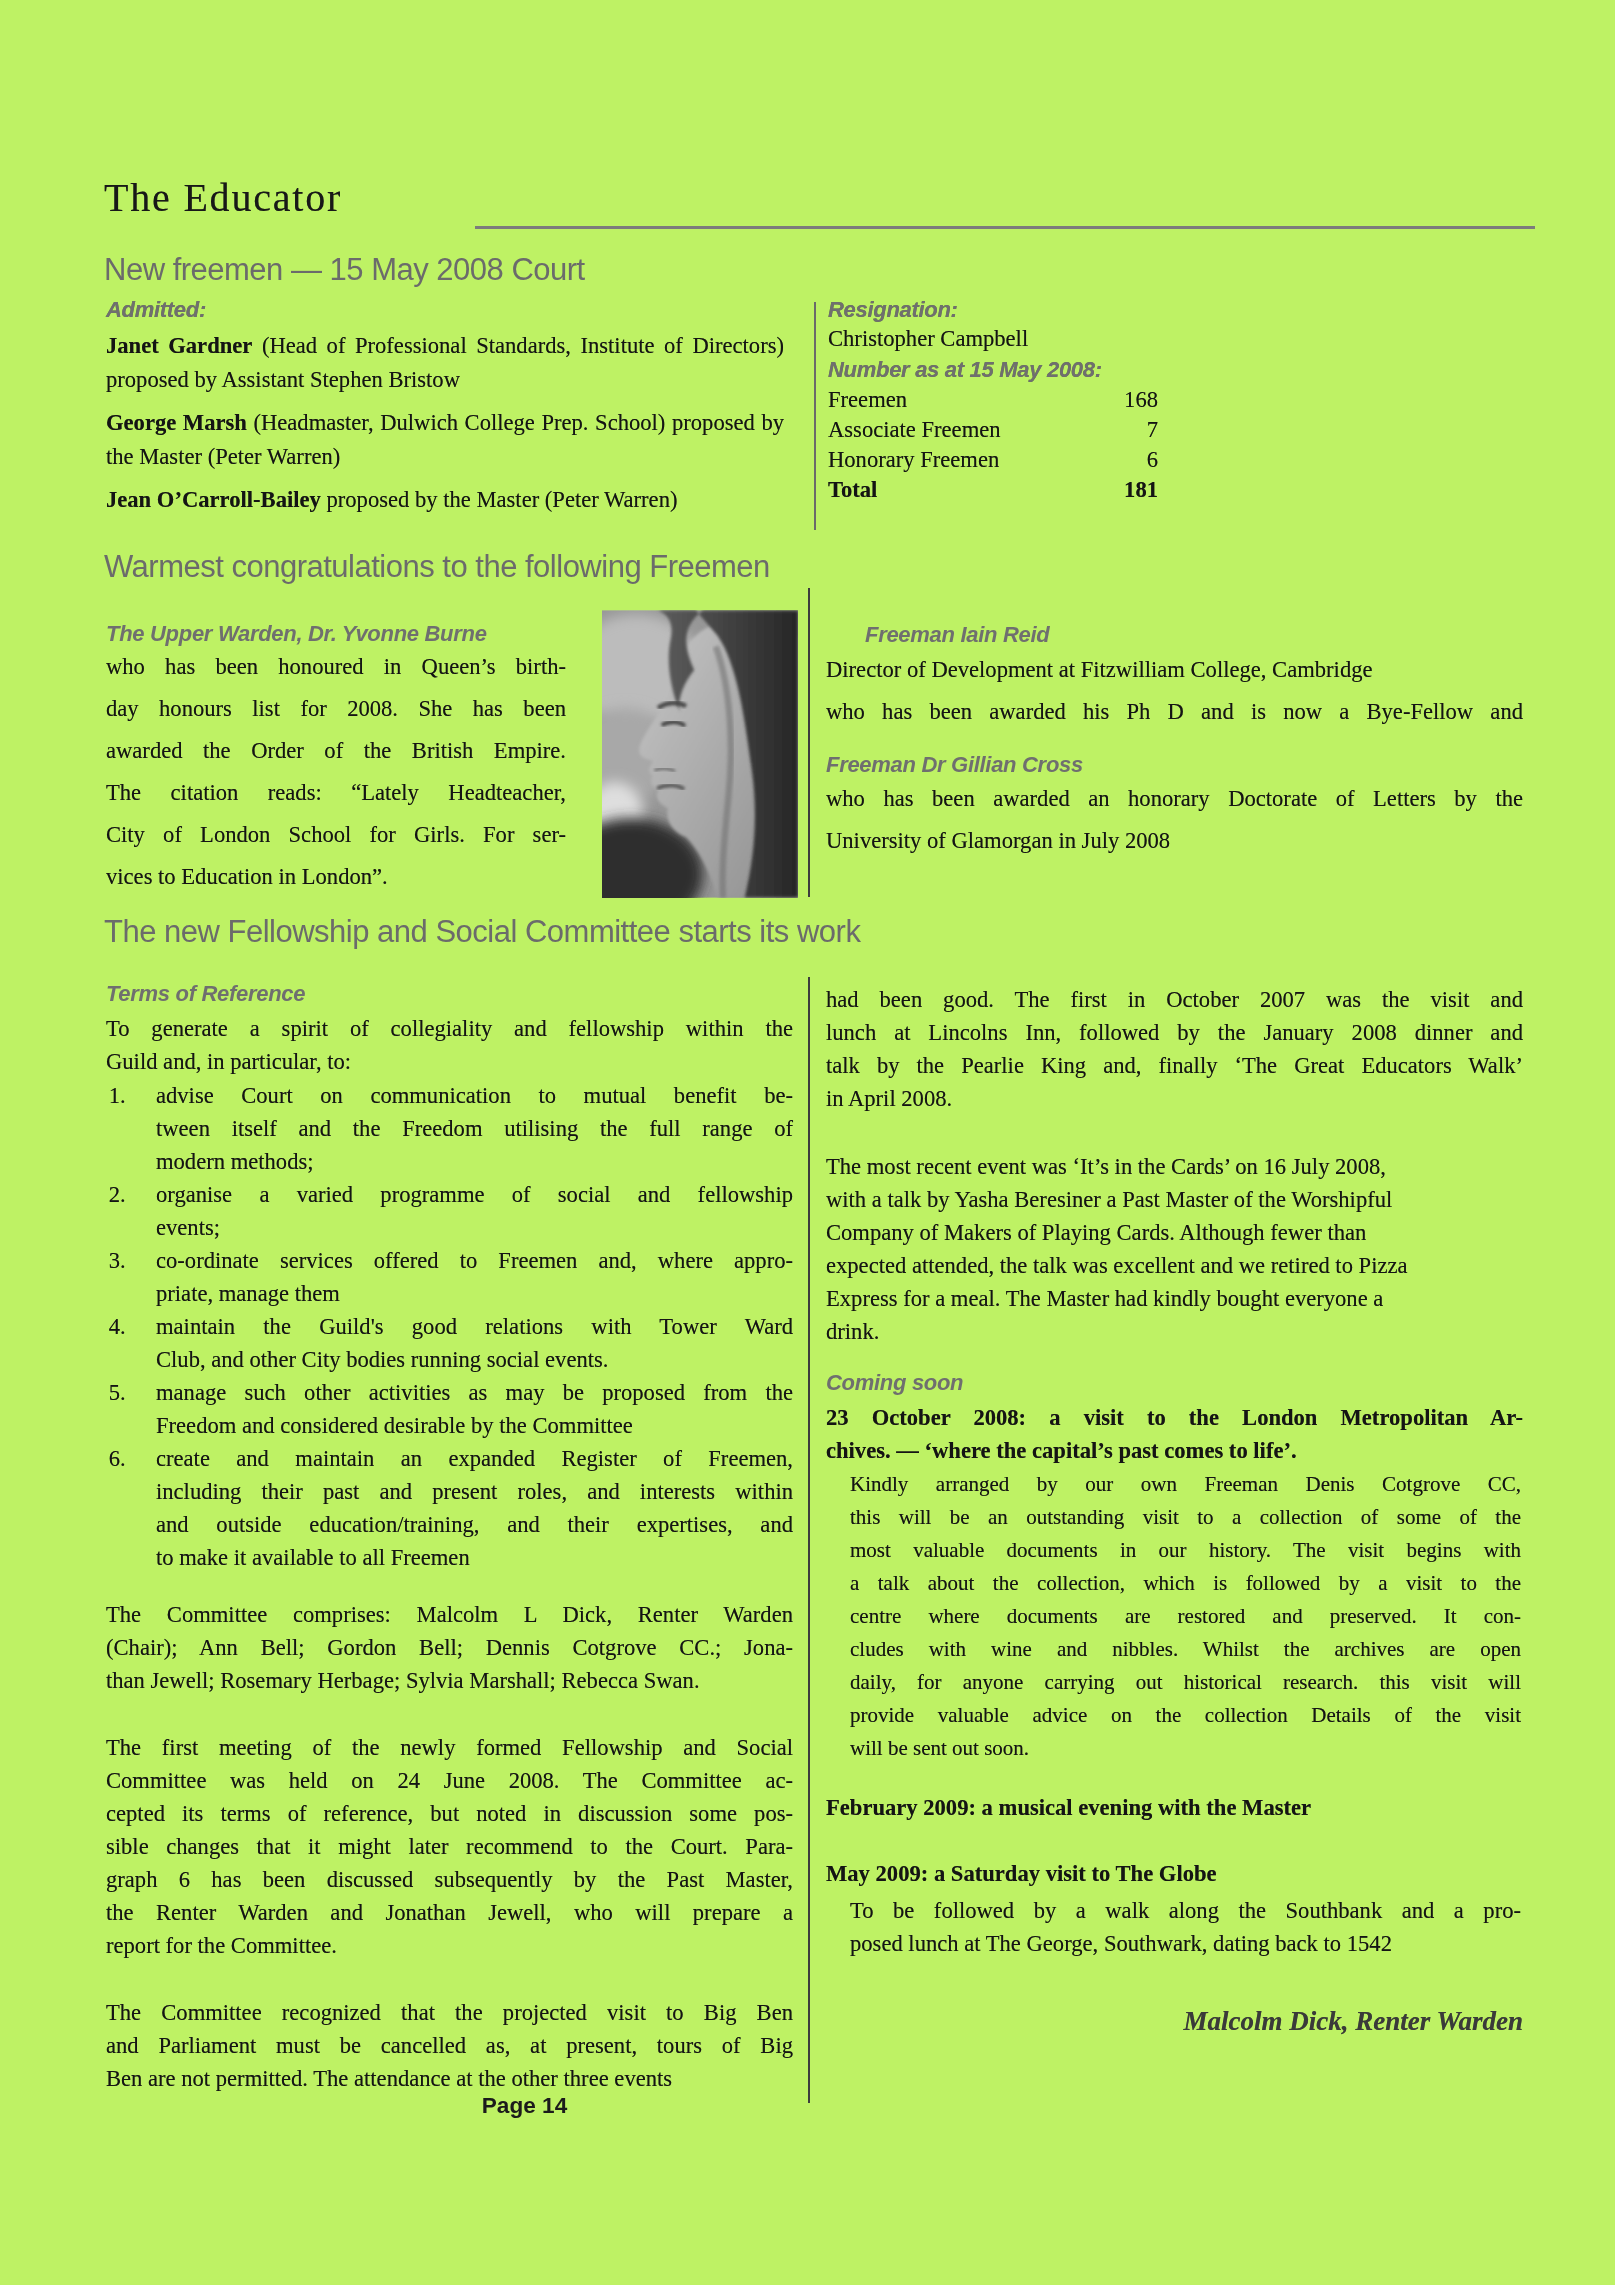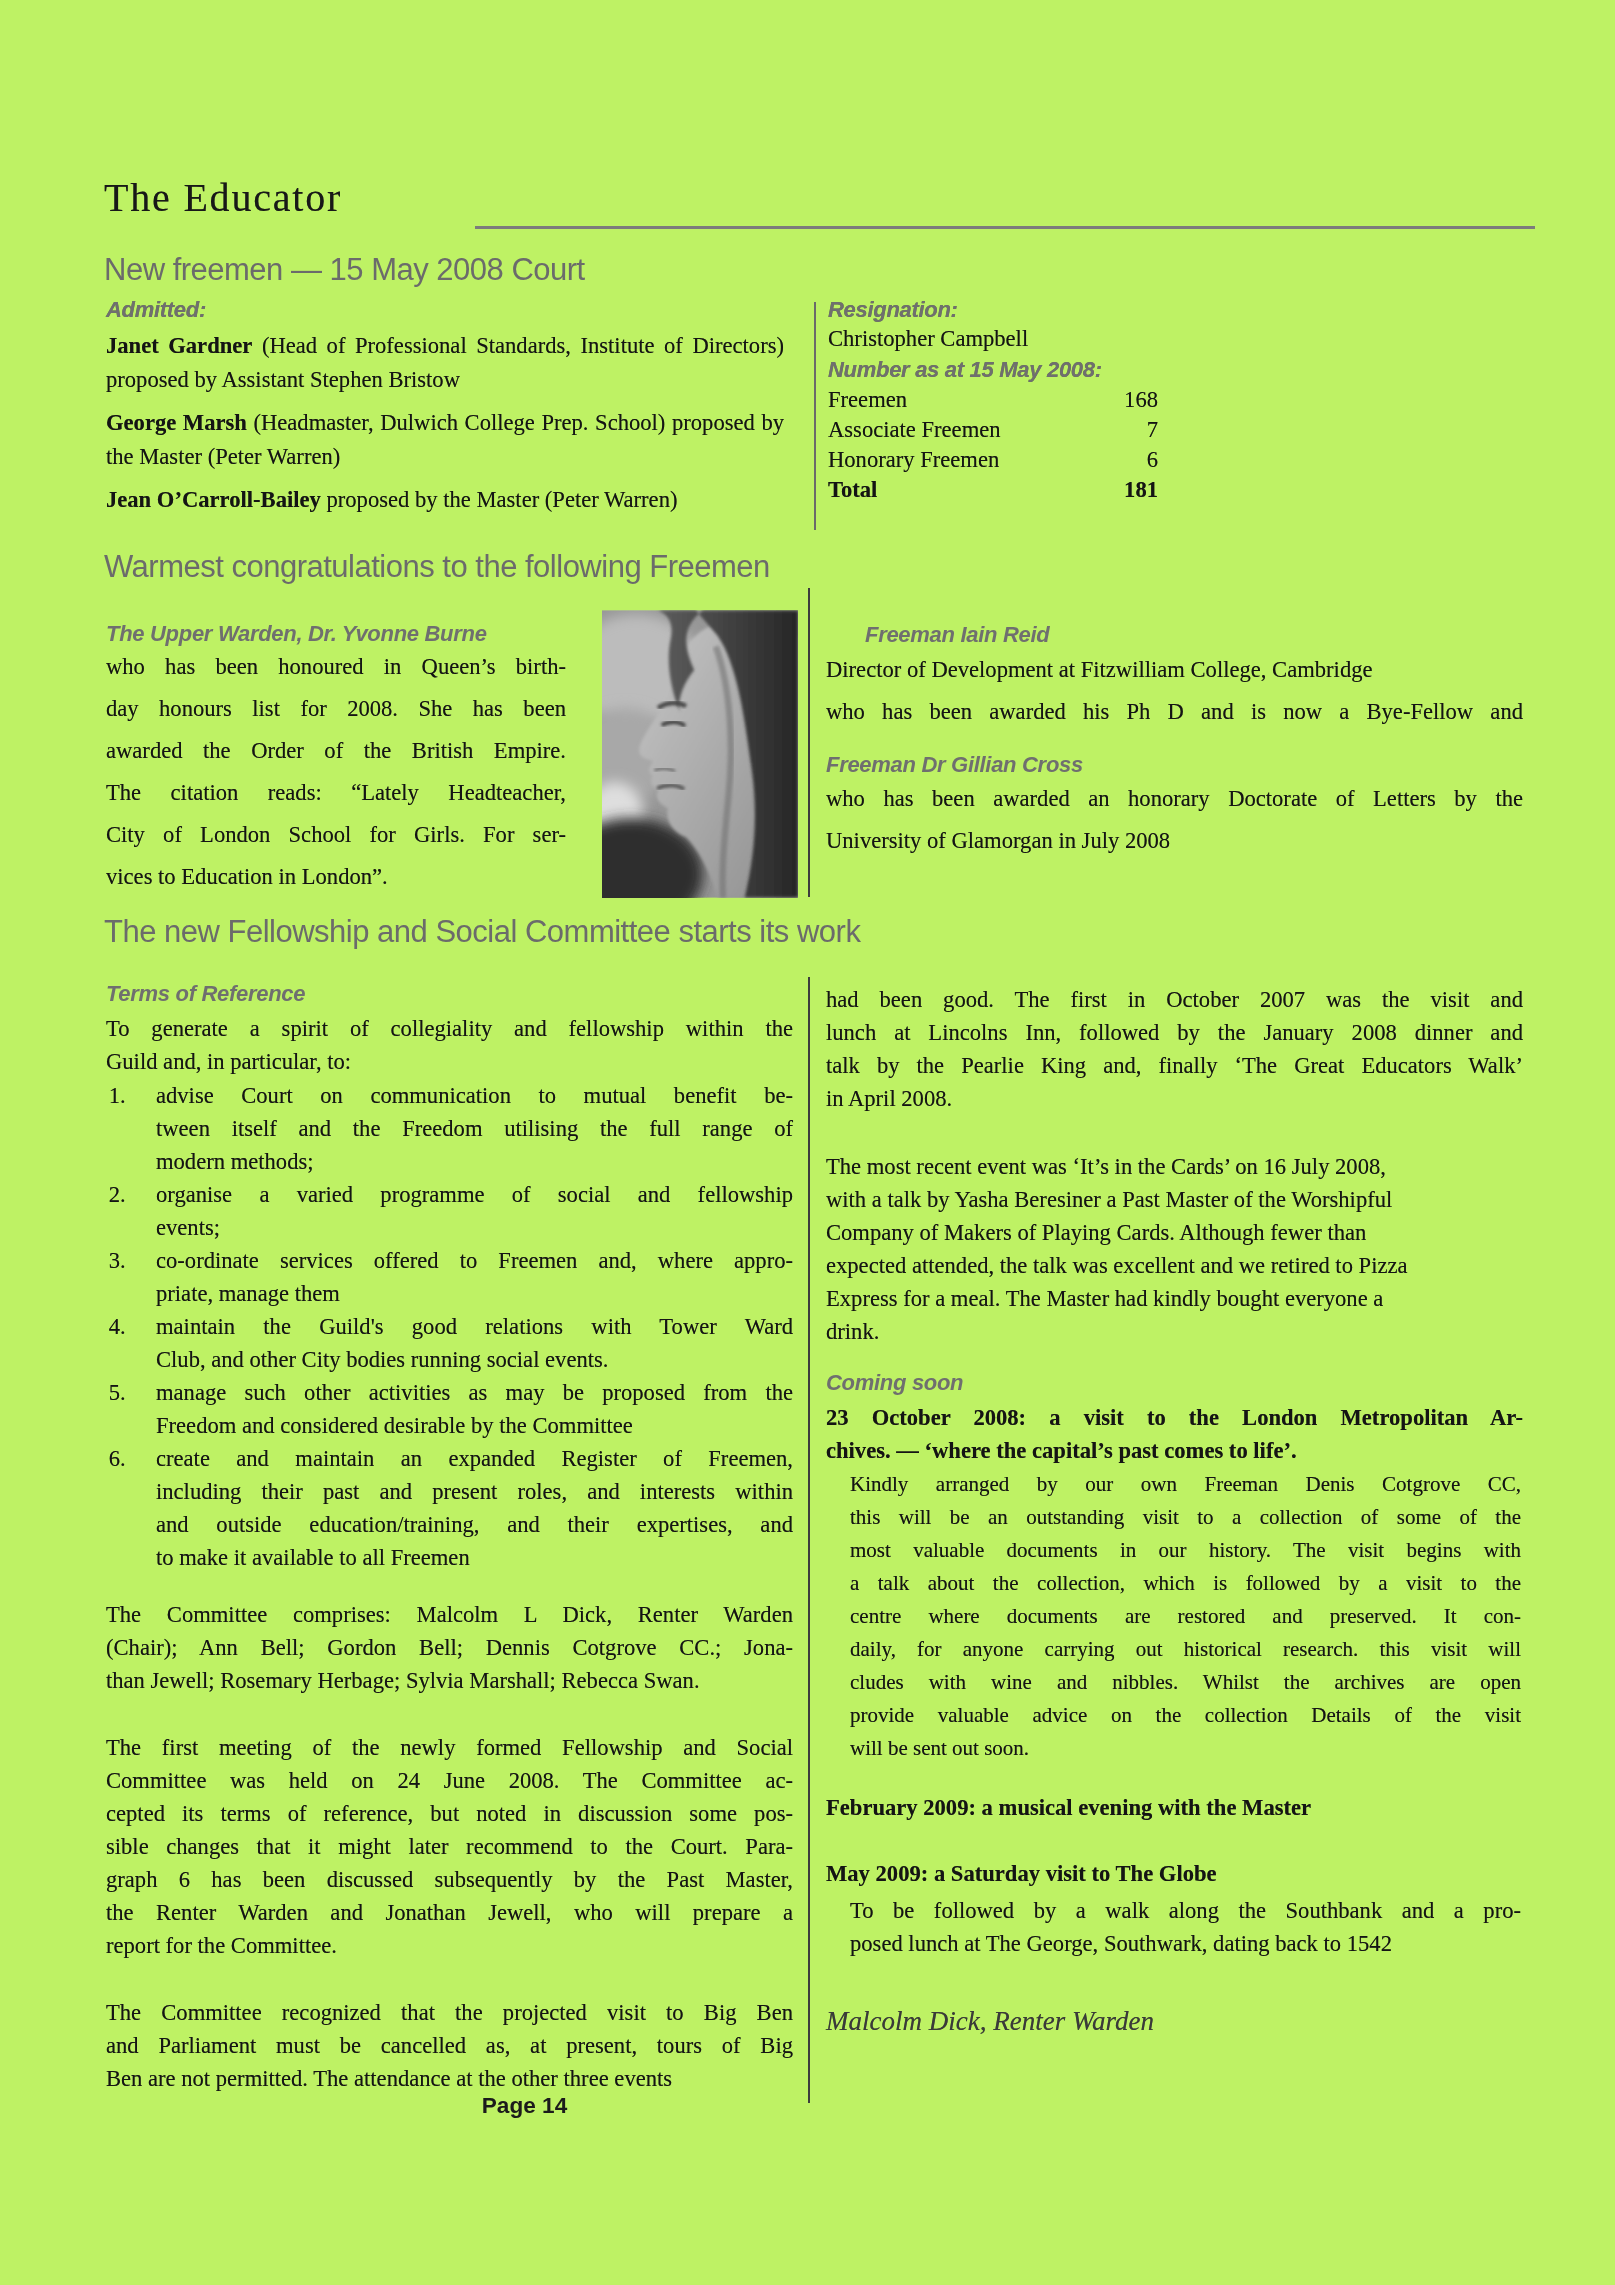--- a/index.html
+++ b/index.html
@@ -64,22 +64,22 @@
               font-family:"Liberation Sans", sans-serif; font-weight:bold;
               font-size:22.6px; color:#1b1b1b; }
   #events-para { left:826px; top:983px; width:697px; }
   #cards-para { left:826px; top:1150px; width:697px; }
   #coming-label { left:826px; top:1370px; }
   #october-para { left:826px; top:1401px; width:697px; }
   #kindly-para { left:850px; top:1468px; width:671px; }
   #feb-line { left:826px; top:1795px; font-size:22.6px; }
   #may-line { left:826px; top:1861px; font-size:22.6px; }
   #globe-para { left:850px; top:1894px; width:671px; }
-  #signature { left:826px; top:2006px; width:697px; 
-               font-style:italic; font-size:27px; color:#3a3a3a; }
+  #signature { left:826px; top:2006px; width:697px; text-align:right;
+               font-style:italic; font-size:27px; color:#3a3a3a;font-weight:bold; }
 </style>
 </head>
 <body>
 
 <div id="page">
 
   <div id="mast-title" class="abs serif">The Educator</div>
   <div id="mast-rule" class="abs"></div>
 
   <div id="s1-head" class="abs shead">New freemen — 15 May 2008 Court</div>
@@ -265,22 +265,22 @@
   <div id="october-para" class="abs serif body25 bserif">
       <div class="ln">23 October 2008: a visit to the London Metropolitan Ar-</div>
       <div class="ln last">chives. — ‘where the capital’s past comes to life’.</div>
     </div>
   <div id="kindly-para" class="abs serif body25 tight">
       <div class="ln">Kindly arranged by our own Freeman Denis Cotgrove CC,</div>
       <div class="ln">this will be an outstanding visit to a collection of some of the</div>
       <div class="ln">most valuable documents in our history. The visit begins with</div>
       <div class="ln">a talk about the collection, which is followed by a visit to the</div>
       <div class="ln">centre where documents are restored and preserved. It con-</div>
+      <div class="ln">cludes with wine and nibbles. Whilst the archives are open</div>
       <div class="ln">daily, for anyone carrying out historical research. this visit will</div>
-      <div class="ln">cludes with wine and nibbles. Whilst the archives are open</div>
       <div class="ln">provide valuable advice on the collection Details of the visit</div>
       <div class="ln last">will be sent out soon.</div>
     </div>
 
   <div id="feb-line" class="abs serif bserif">February 2009: a musical evening with the Master</div>
   <div id="may-line" class="abs serif bserif">May 2009: a Saturday visit to The Globe</div>
   <div id="globe-para" class="abs serif body25">
       <div class="ln">To be followed by a walk along the Southbank and a pro-</div>
       <div class="ln last">posed lunch at The George, Southwark, dating back to 1542</div>
     </div>

